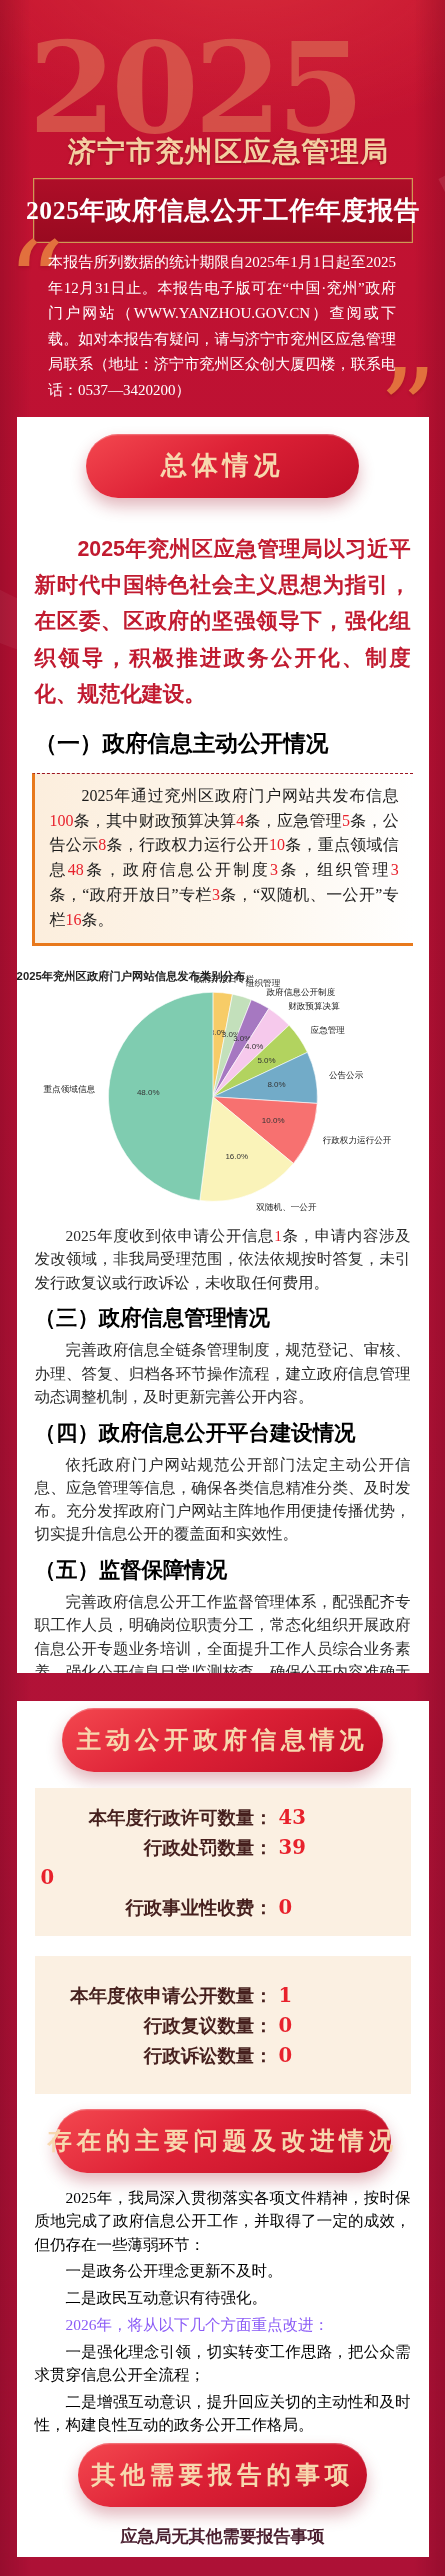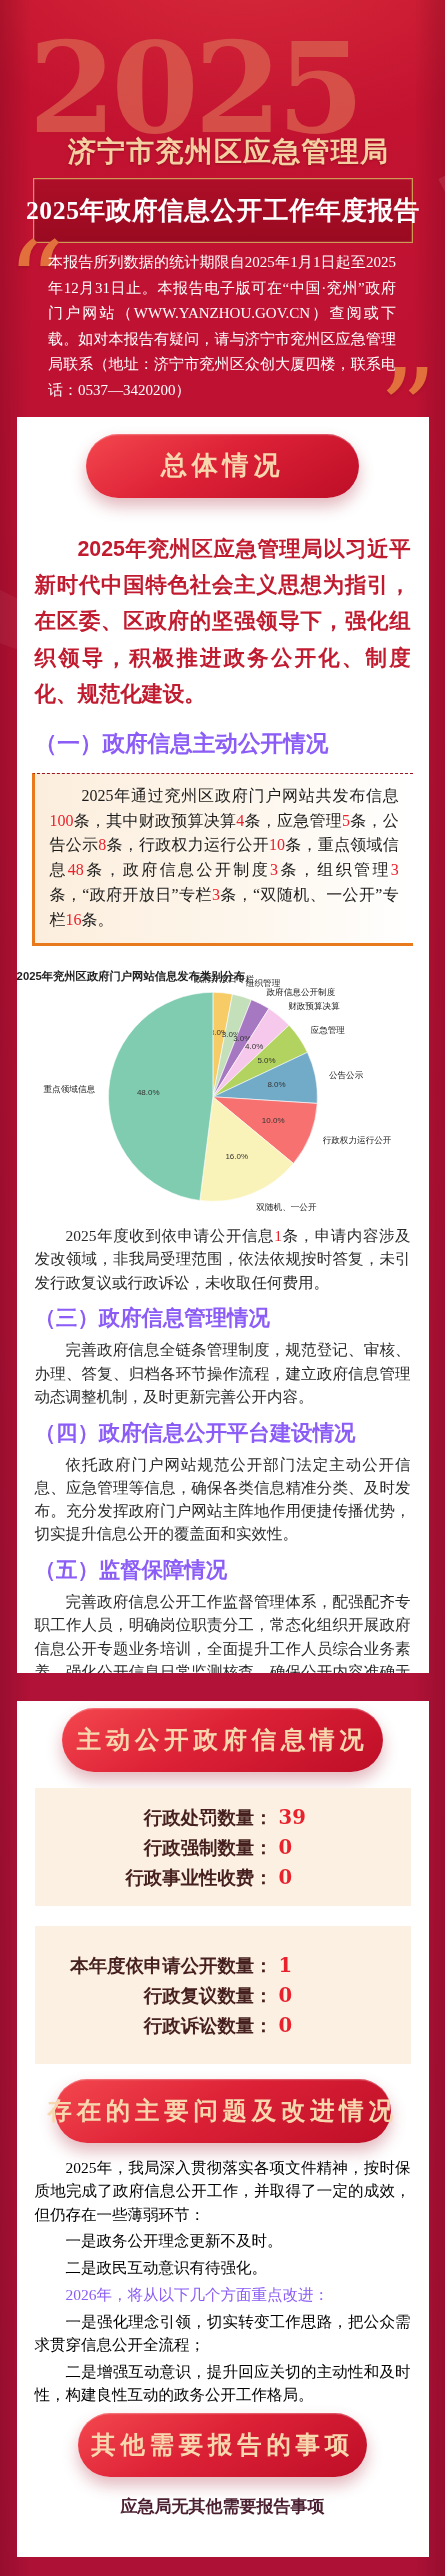--- a/index.html
+++ b/index.html
@@ -52,21 +52,21 @@
     display:flex;align-items:center;justify-content:center;
     box-shadow:0 8.3px 15.5px rgba(160,15,35,.30), inset 0 1.2px 0 rgba(255,255,255,.25);}
   .pill span{color:#f7d8ae;font-size:26px;font-weight:bold;letter-spacing:4.8px;white-space:nowrap;}
   .pill-active{width:321px;margin-top:7px;}
   .pill-problems{width:336px;margin-top:15.5px;}
   .pill-other{width:289px;margin-top:6px;}
   .pill-active span,.pill-problems span,.pill-other span{font-size:24.4px;}
 
   .lead{margin:33px 18px 0;color:#c11b30;font-size:21.4px;font-weight:bold;
     line-height:1.7;text-indent:2em;text-align:justify;}
-  .subhead{margin:15.5px 18px 0;color:#8b5cf6;font-size:22.6px;font-weight:bold;}
+  .subhead{margin:15.5px 18px 0;color:#000000;font-size:22.6px;font-weight:bold;}
 
   .hl-box{margin:14.3px 15.5px 0;
     background:linear-gradient(90deg,#fceedd 0%,#fdf6ec 55%,#ffffff 100%);
     border-top:1.8px dashed #9d1420;border-left:3px solid #e8791c;border-bottom:3px solid #e8791c;
     padding:9.5px 14.3px 10.7px;}
   .hl-box p{margin:0;font-size:16px;line-height:1.55;color:#1c1c1c;
     font-family:"Liberation Serif",serif;text-indent:2em;text-align:justify;}
   .em{color:#e8212c;}
 
   
@@ -167,25 +167,28 @@
     <p class="body-p">完善政府信息公开工作监督管理体系，配强配齐专职工作人员，明确岗位职责分工，常态化组织开展政府信息公开专题业务培训，全面提升工作人员综合业务素养。强化公开信息日常监测核查，确保公开内容准确无误。</p>
   </section>
 
   <section class="card card3">
     <div class="pill pill-active">
       <span>主动公开政府信息情况</span>
     </div>
 
     <div class="cream cream-active">
         <div class="stat-row">
+        <span class="stat-label">本年度行政许可数量：</span>
+        <span class="stat-value">43</span>
+      </div>
+        <div class="stat-row">
         <span class="stat-label">行政处罚数量：</span>
         <span class="stat-value">39</span>
       </div>
         <div class="stat-row">
-        <span class="stat-label">行政强制数量：</span>
         <span class="stat-value">0</span>
       </div>
         <div class="stat-row">
         <span class="stat-label">行政事业性收费：</span>
         <span class="stat-value">0</span>
       </div>
       </div>
 
     <div class="cream cream-request">
         <div class="stat-row">

